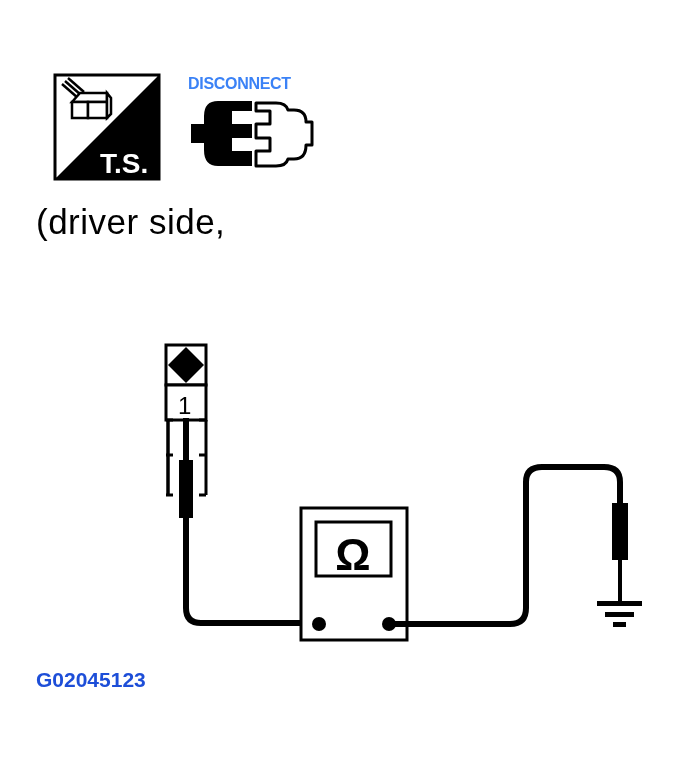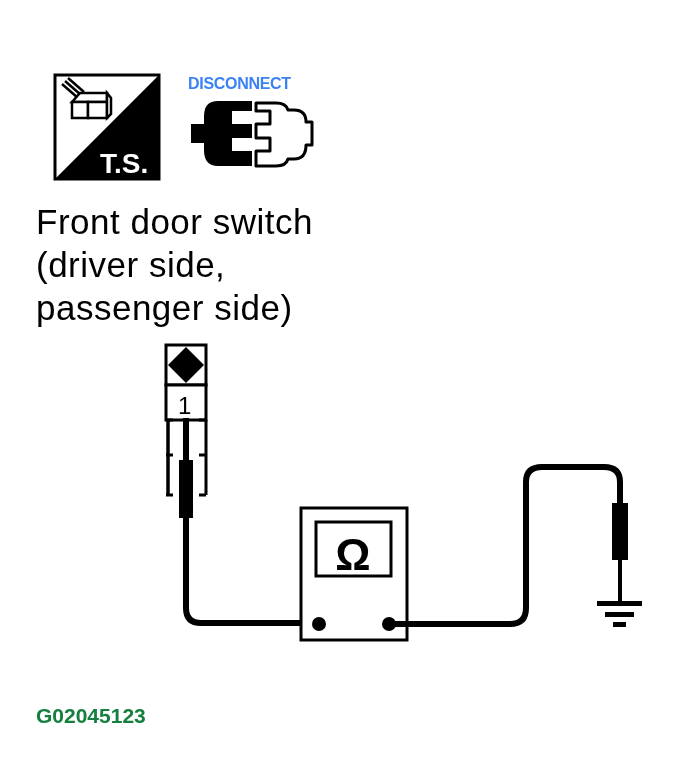--- a/index.html
+++ b/index.html
@@ -1,20 +1,20 @@
 <!DOCTYPE html>
 <html><head>
   <meta charset="utf-8">
   <style>
     html, body { margin: 0; padding: 0; background: #ffffff; }
     body { width: 679px; height: 763px; position: relative; overflow: hidden; font-family: "Liberation Sans", sans-serif; }
     .abs { position: absolute; }
     #title { left: 36px; top: 200px; font-size: 35px; line-height: 43px; color: #000; letter-spacing: 0.5px; }
     #title div { white-space: nowrap; }
-    #figure-id { left: 36px; top: 704px; font-size: 21px; font-weight: bold; color: #15803d; }
+    #figure-id { left: 36px; top: 668px; font-size: 21px; font-weight: bold; color: #1d4ed8; }
     #disconnect-label { left: 188px; top: 75px; font-size: 16px; font-weight: bold; color: #3b82f6; letter-spacing: -0.3px; }
     svg { position: absolute; left: 0; top: 0; }
     .ts-text { font-family: "Liberation Sans", sans-serif; font-weight: bold; }
     .pin-num { font-family: "Liberation Sans", sans-serif; }
   </style>
 </head>
 <body>
 
 <svg width="679" height="763" viewBox="0 0 679 763">
 
@@ -75,18 +75,16 @@
   <g>
     <rect x="597" y="601" width="45" height="5" fill="#000"></rect>
     <rect x="605" y="612" width="29" height="5" fill="#000"></rect>
     <rect x="613" y="622" width="13" height="5" fill="#000"></rect>
   </g>
 </svg>
 
 <div id="disconnect-label" class="abs">DISCONNECT</div>
 
 <div id="title" class="abs">
-  <div>Front door switch</div>
   <div>(driver side,</div>
-  <div>passenger side)</div>
 </div>
 
 <div id="figure-id" class="abs">G02045123</div>
 
 </body></html>

